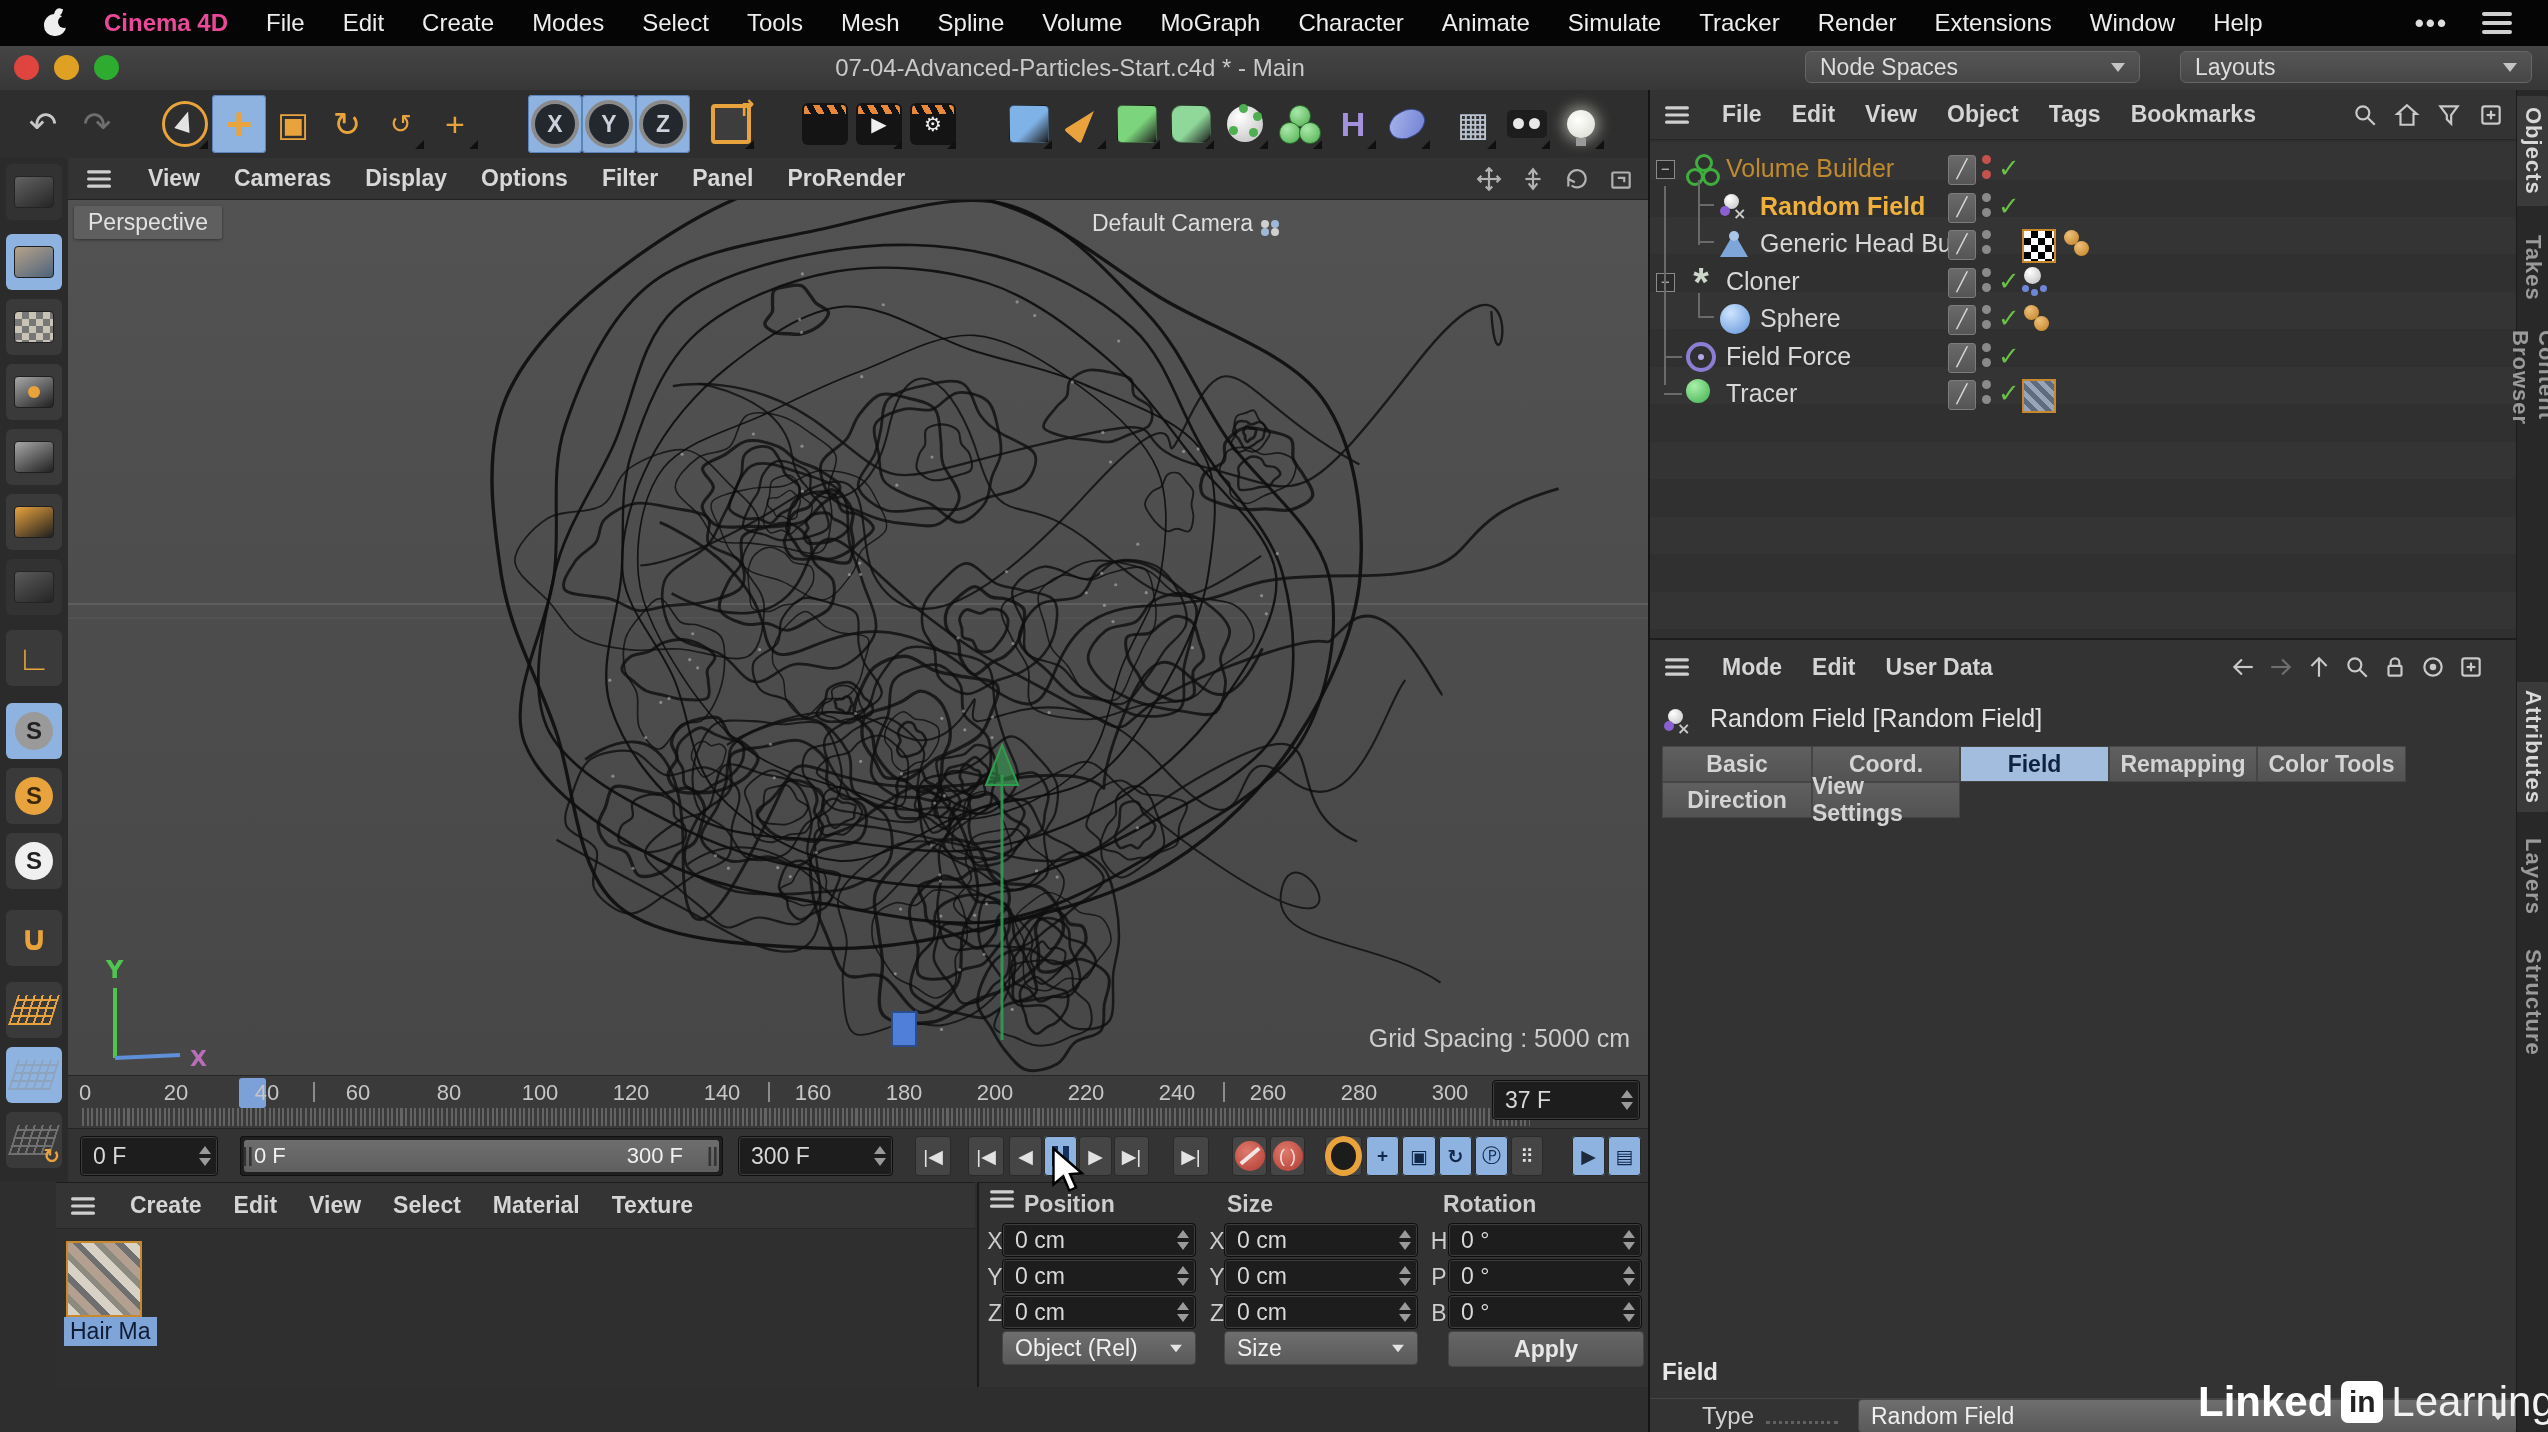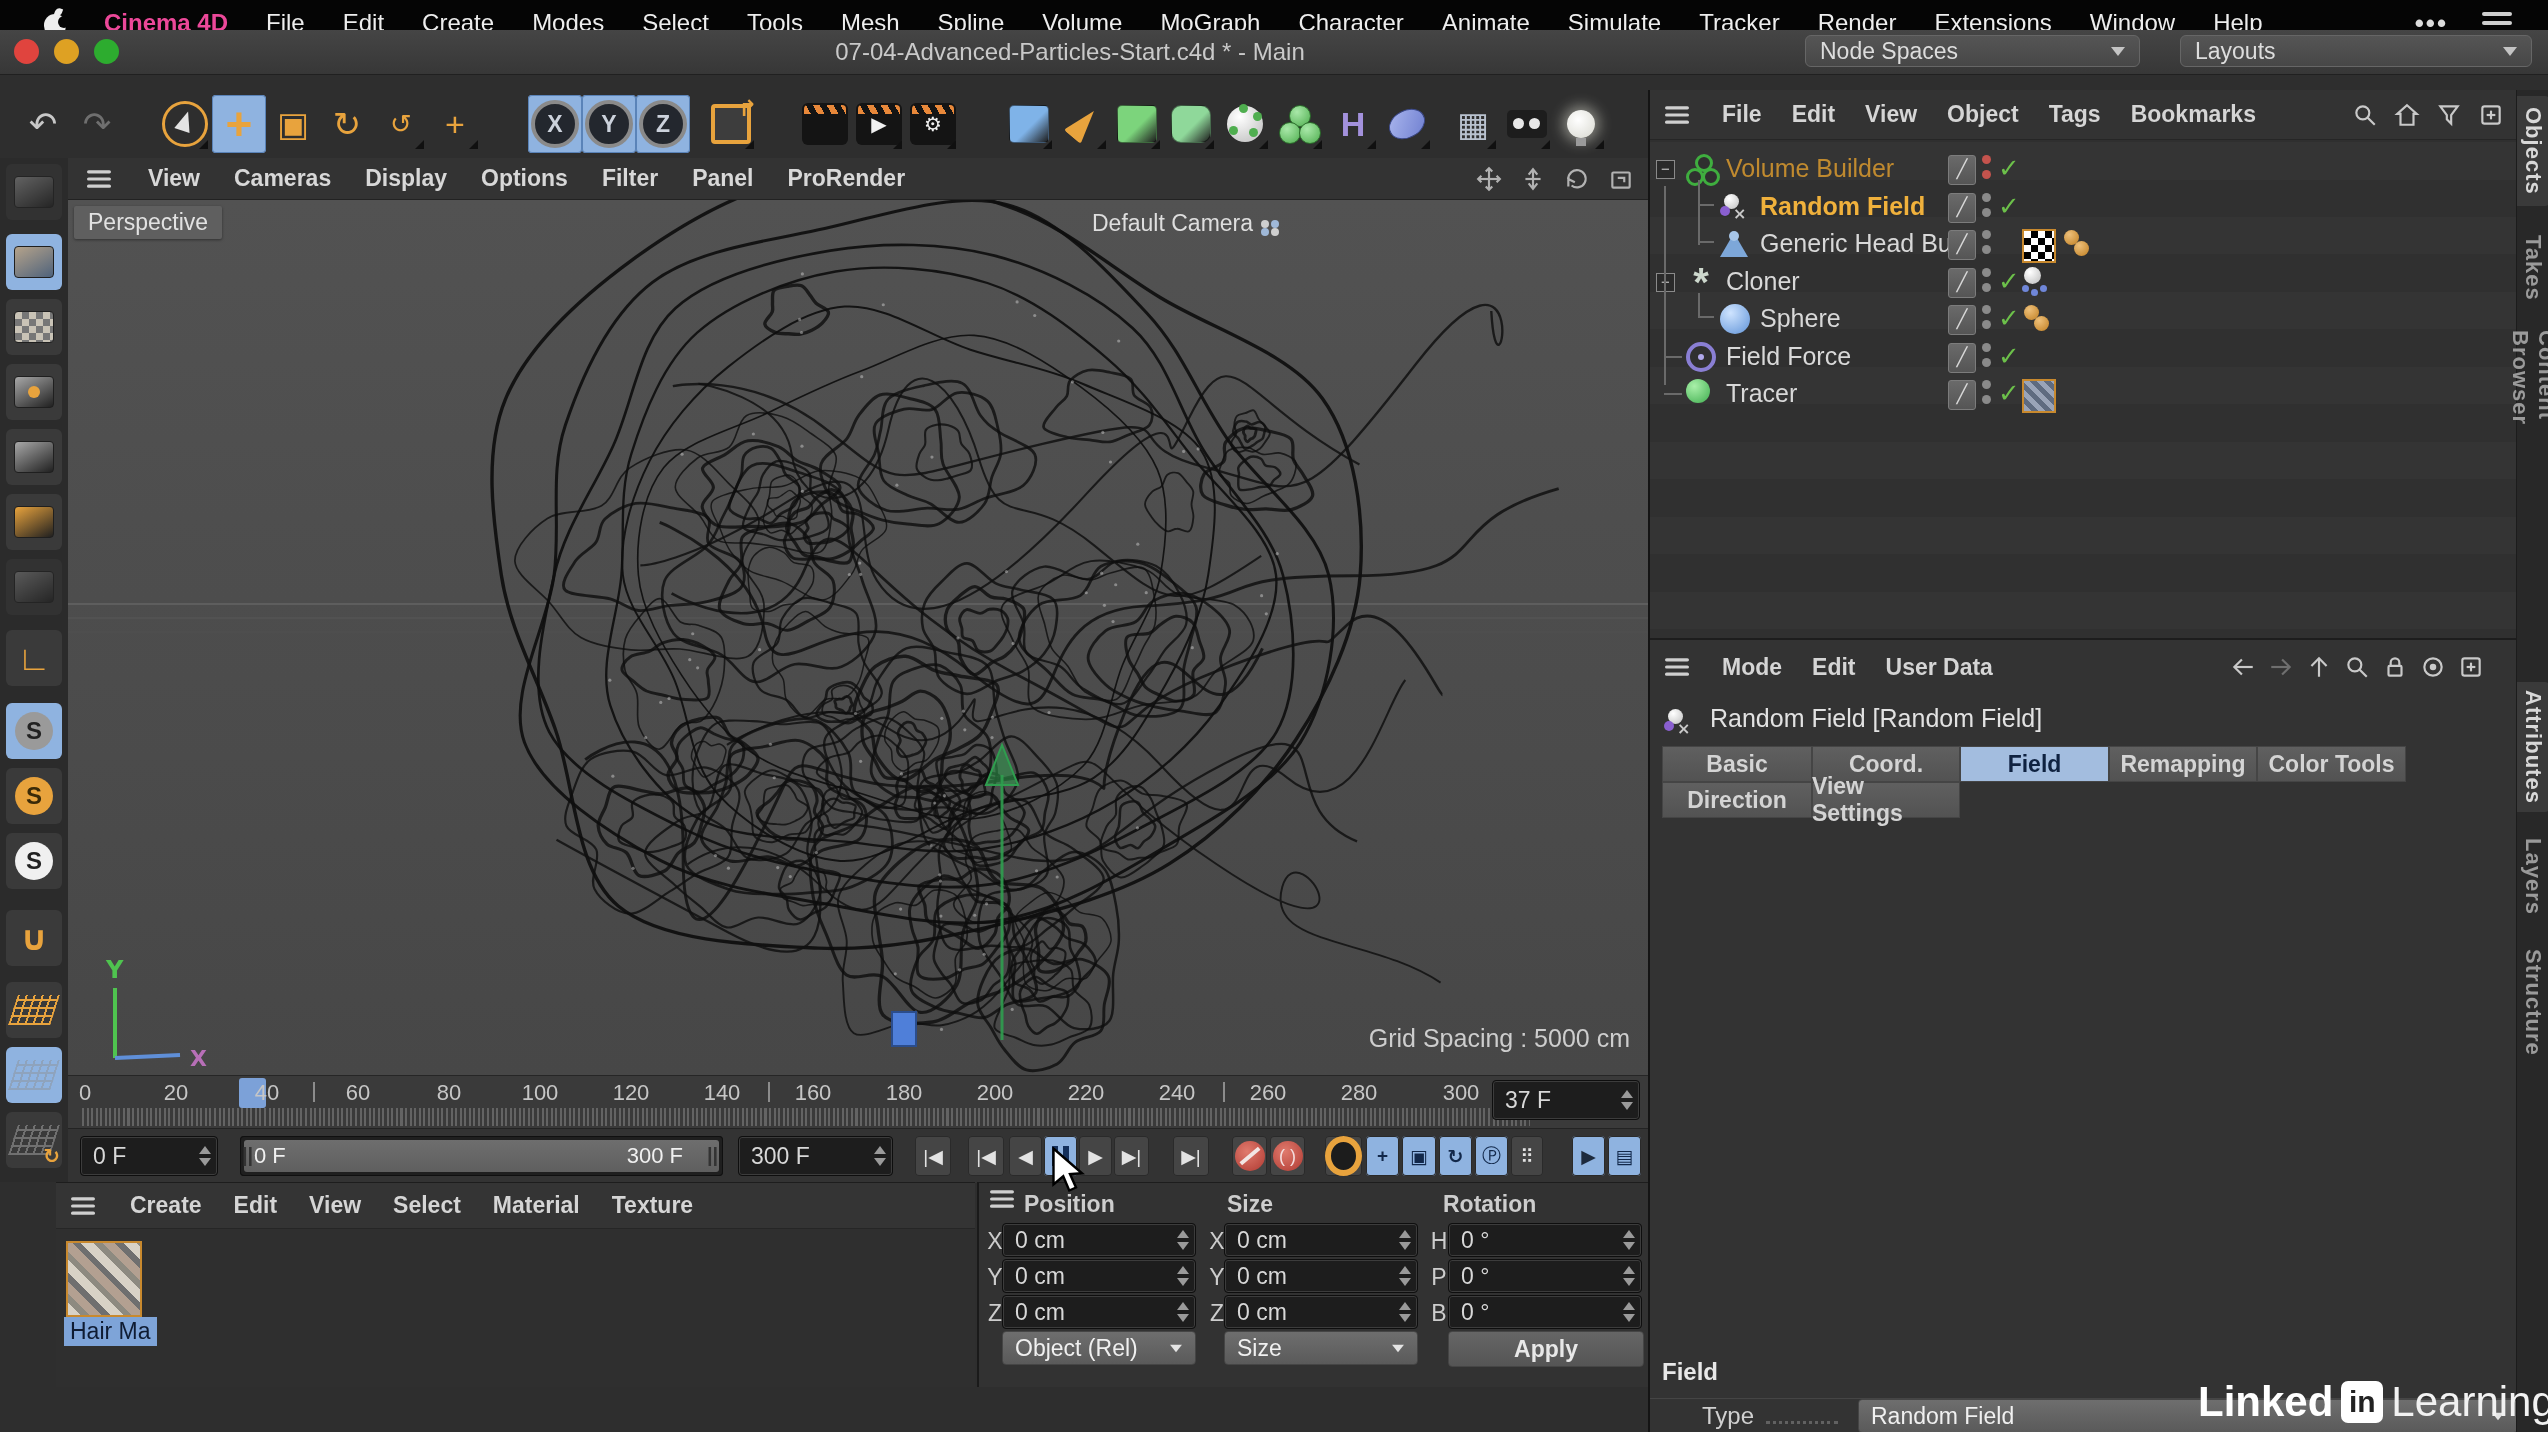--- a/index.html
+++ b/index.html
@@ -12,21 +12,21 @@
   .mb-item{color:#ededed;font-size:24px;white-space:nowrap;}
   .mb-app{font-weight:700;color:#ec4899;}
   .apple{width:22px;height:26px;position:relative;}
   .apple i{position:absolute;left:0;top:4px;width:22px;height:22px;background:#eee;border-radius:50% 50% 46% 46%;}
   .apple b{position:absolute;right:-4px;top:6px;width:12px;height:12px;background:#050505;border-radius:50%;}
   .apple u{position:absolute;left:11px;top:-2px;width:7px;height:8px;background:#eee;border-radius:60% 0 60% 0;transform:rotate(20deg);}
   #mb-right{position:absolute;right:36px;top:0;height:46px;display:flex;align-items:center;gap:34px;}
   .dots3{color:#dcdcdc;font-size:26px;letter-spacing:2px;font-weight:700;}
   .hamb,.hamb2{width:30px;height:4px;background:#cfcfcf;border-radius:2px;box-shadow:0 9px 0 #cfcfcf,0 -9px 0 #cfcfcf;}
   
-  #titlebar{position:absolute;left:0;top:30px;width:2548px;height:44px;
+  #titlebar{position:absolute;left:0;top:46px;width:2548px;height:44px;
             background:linear-gradient(#454545,#373737);border-bottom:1px solid #202020;}
   .light{position:absolute;top:9px;width:25px;height:25px;border-radius:50%;}
   #titletext{position:absolute;left:620px;top:8px;width:900px;text-align:center;color:#c9c9c9;font-size:24px;}
   .tb-dd{position:absolute;top:5px;height:32px;background:linear-gradient(#555,#474747);
          border:1px solid #666;border-radius:6px;color:#ddd;font-size:23px;
          display:flex;align-items:center;padding:0 14px;box-sizing:border-box;}
   .tb-dd .chev{margin-left:auto;}
   .chev{width:0;height:0;border-left:7px solid transparent;border-right:7px solid transparent;border-top:9px solid #c4c4c4;}
   
   #toolbar{position:absolute;left:0;top:90px;width:1648px;height:68px;background:#2e2e2e;
@@ -690,21 +690,21 @@
       <span class="rnum" style="left: 472px;">100</span>
       <span class="rnum" style="left: 563px;">120</span>
       <span class="rnum" style="left: 654px;">140</span>
       <span class="rnum" style="left: 745px;">160</span>
       <span class="rnum" style="left: 836px;">180</span>
       <span class="rnum" style="left: 927px;">200</span>
       <span class="rnum" style="left: 1018px;">220</span>
       <span class="rnum" style="left: 1109px;">240</span>
       <span class="rnum" style="left: 1200px;">260</span>
       <span class="rnum" style="left: 1291px;">280</span>
-      <span class="rnum" style="left: 1382px; margin-left: 11px;">300</span>
+      <span class="rnum" style="left: 1382px;">300</span>
       <span class="rsep" style="left: 244.5px;"></span>
       <span class="rsep" style="left: 699.5px;"></span>
       <span class="rsep" style="left: 1154.5px;"></span>
     </div>
 
   <div id="transport">
     <div class="inp" style="position:absolute;left:12px;top:7px;width:138px;height:40px;">
       <span>0 F</span>
       <span class="spin">
           <i class="up"></i>

